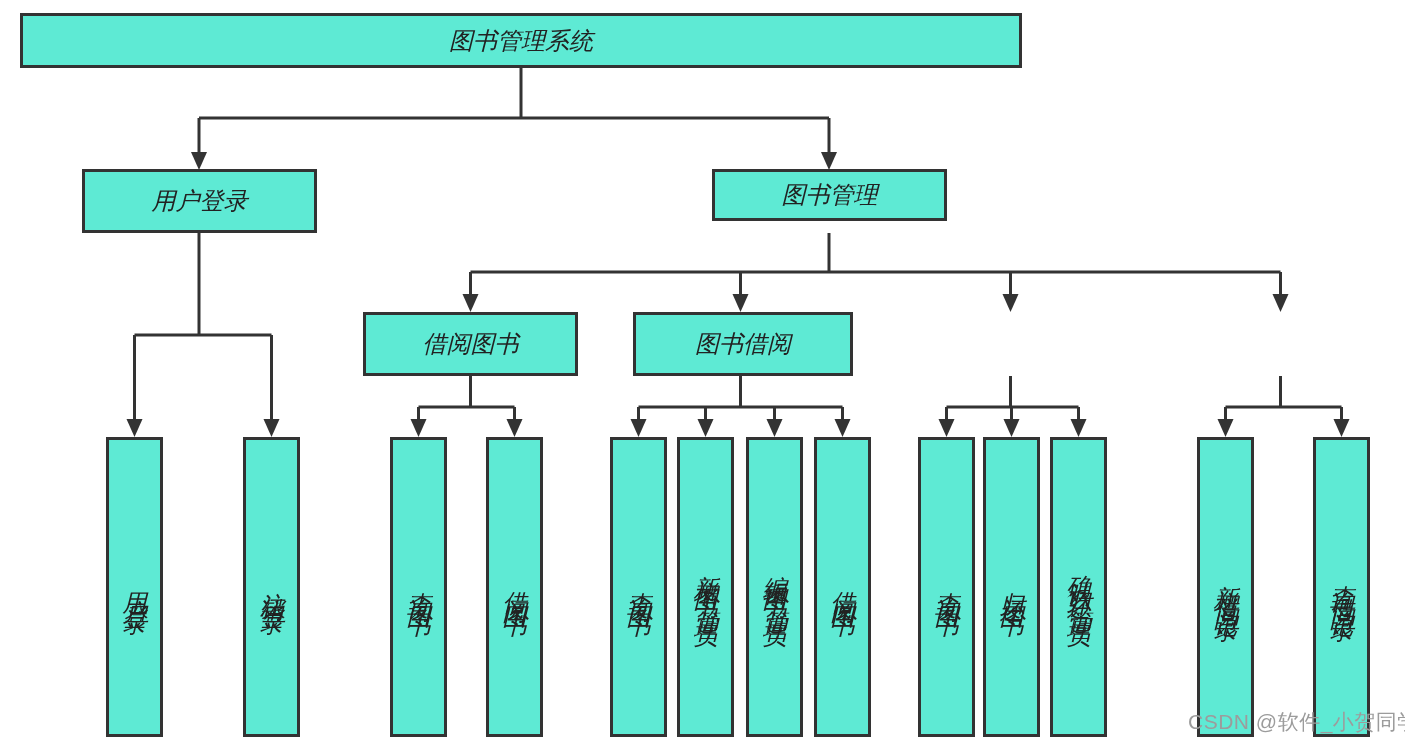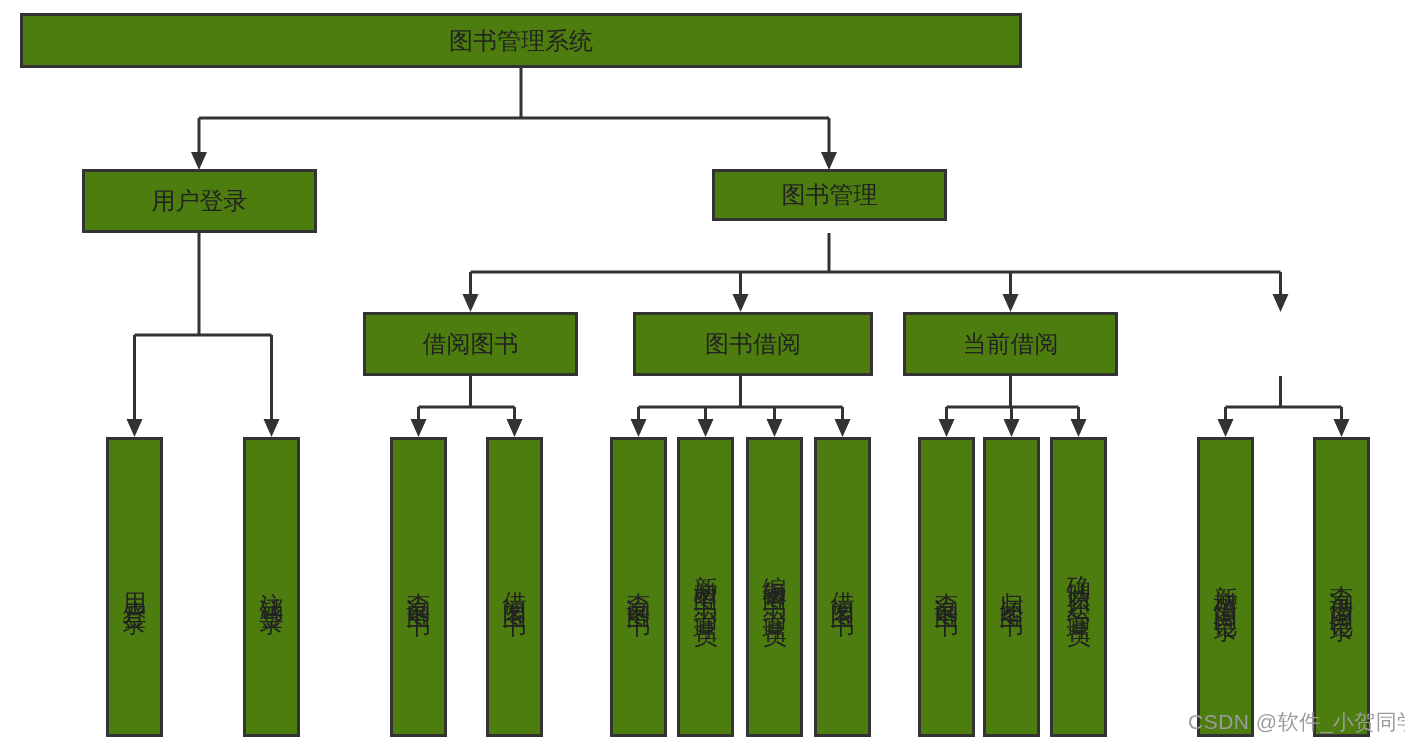--- a/index.html
+++ b/index.html
@@ -16,29 +16,30 @@
     font-family:"Liberation Sans","DejaVu Sans",sans-serif;
     overflow:hidden;
   }
   #connectors{position:absolute;left:0;top:0;width:1405px;height:747px;}
   #connectors .ln{stroke:var(--line);stroke-width:3;fill:none;}
   #connectors .ah{fill:var(--line);stroke:none;}
   .box{
     position:absolute;
     box-sizing:border-box;
     border:3px solid var(--line);
-    background:#4d7c0f;
+    background:#5eead4;
     display:flex;
     align-items:center;
     justify-content:center;
     color:var(--text);
     font-size:24px;
     line-height:1;
     text-align:center;
     white-space:nowrap;
+    font-style:italic;
   }
   .leaf{
     top:437px;width:57px;height:300px;
     writing-mode:vertical-rl;
     text-orientation:mixed;
     letter-spacing:7px;
     white-space:normal;
   }
   #watermark{
     position:absolute;
@@ -112,22 +113,21 @@
         <path d="M1333.5 419 L1349.5 419 L1341.5 437 Z" class="ah"></path>
       </g>
   </svg>
 
   <div class="box" style="left:20px;top:13px;width:1002px;height:55px">图书管理系统</div>
 
   <div class="box" style="left:82px;top:169px;width:235px;height:64px">用户登录</div>
   <div class="box" style="left:712px;top:169px;width:235px;height:52px">图书管理</div>
 
   <div class="box" style="left:363px;top:312px;width:215px;height:64px">借阅图书</div>
-  <div class="box" style="left:633px;top:312px;width:240px;height:64px">图书借阅</div>
-  <div class="box" style="left:903px;top:312px;width:215px;height:64px">当前借阅</div>
+  <div class="box" style="left:633px;top:312px;width:220px;height:64px">图书借阅</div>
 
   <div class="box leaf" style="left:106px">用户登录</div>
   <div class="box leaf" style="left:243px">注销登录</div>
 
   <div class="box leaf" style="left:390px">查询图书</div>
   <div class="box leaf" style="left:486px">借阅图书</div>
 
   <div class="box leaf" style="left:610px">查询图书</div>
   <div class="box leaf" style="left:677px">新增图书（管理员）</div>
   <div class="box leaf" style="left:746px">编辑图书（管理员）</div>

